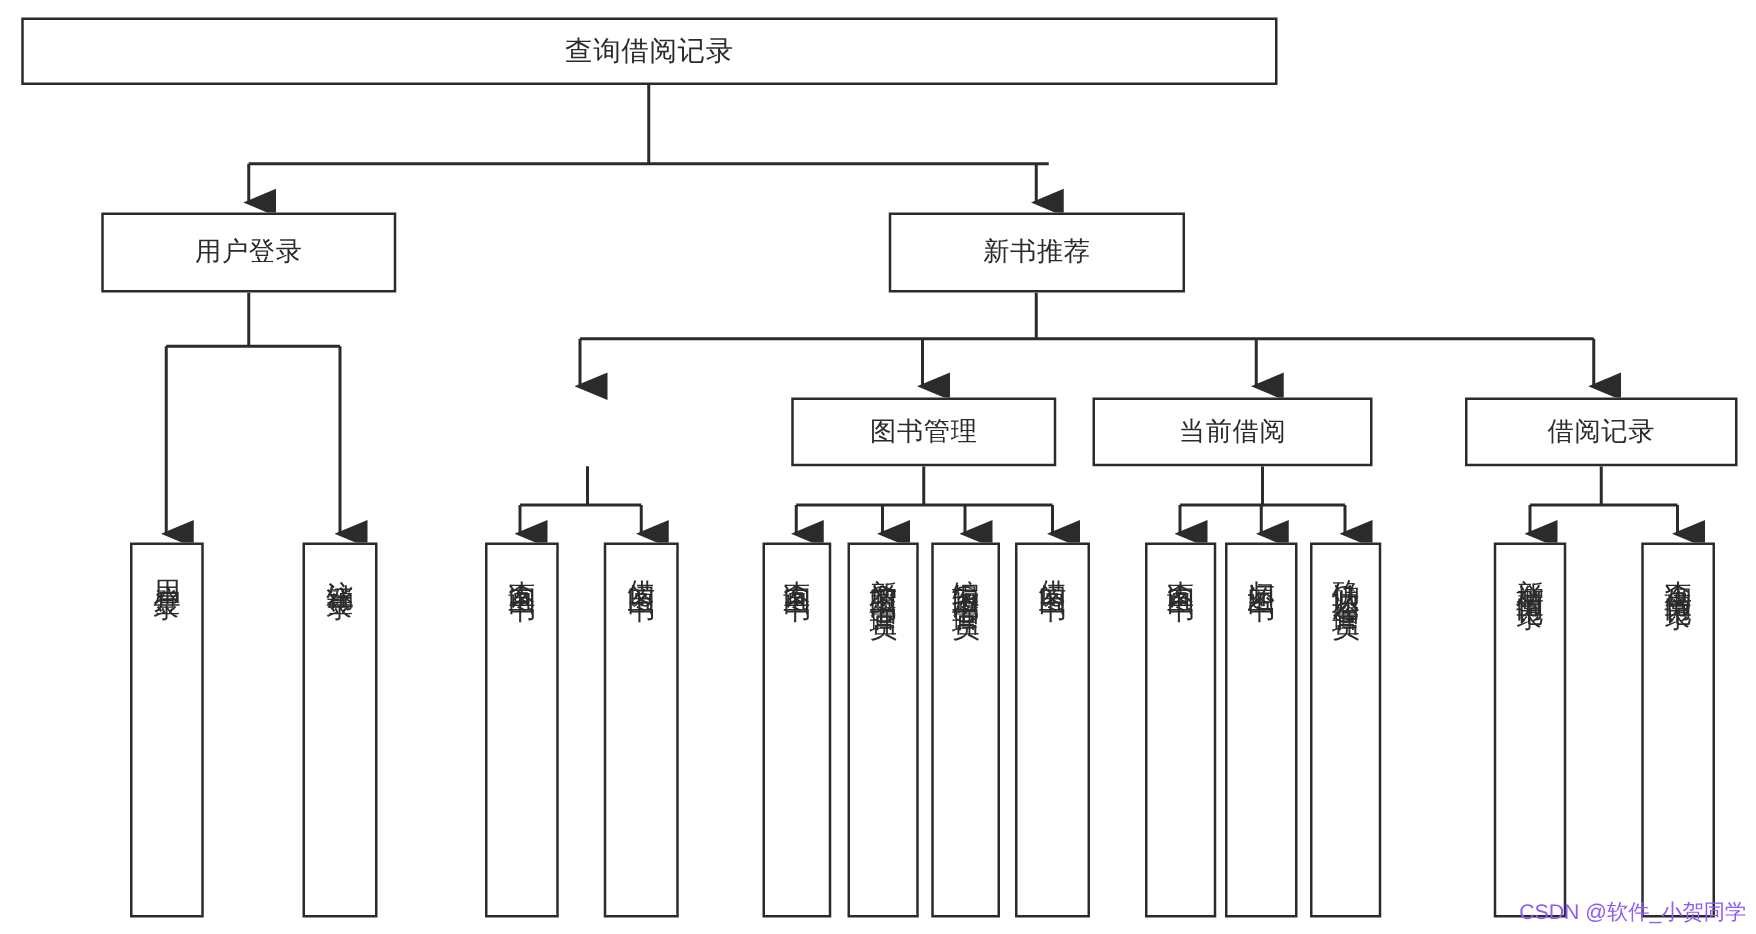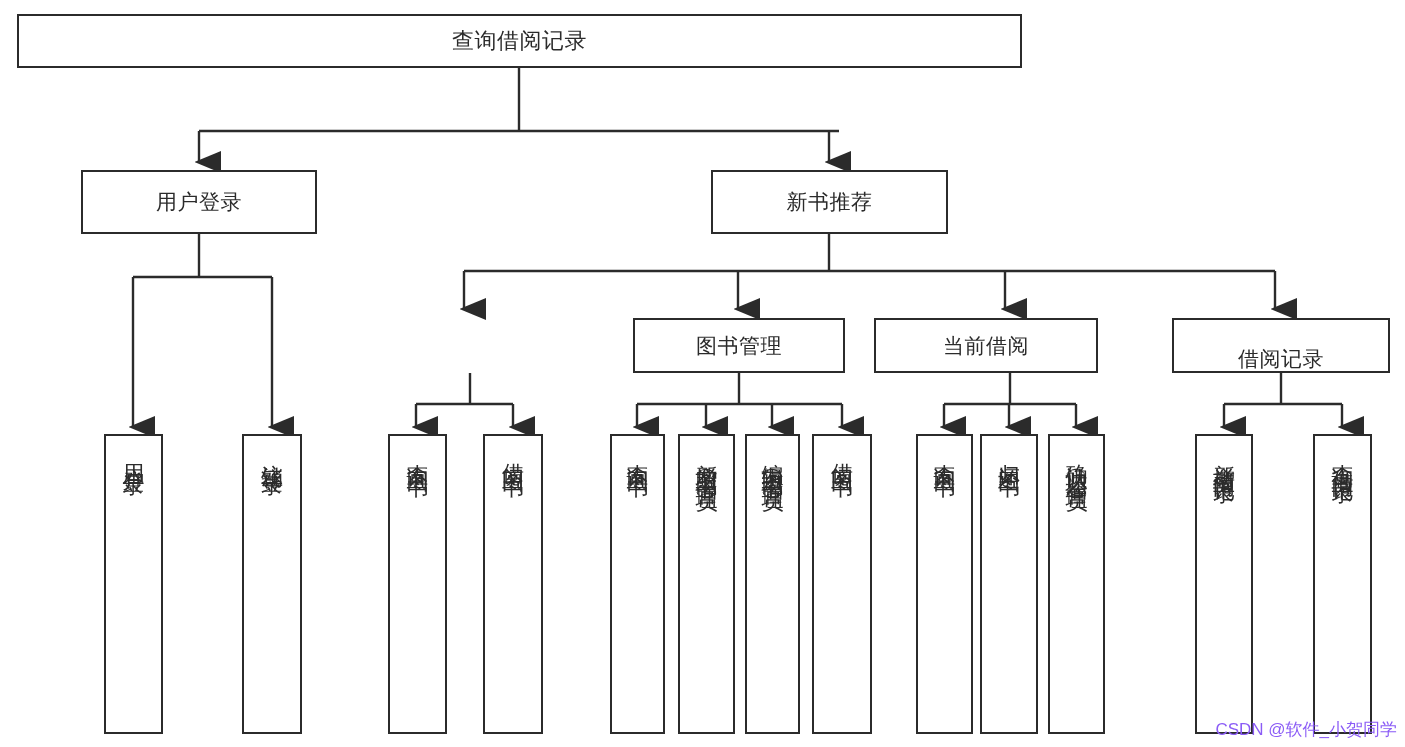--- a/index.html
+++ b/index.html
@@ -143,21 +143,21 @@
 
 
   <div class="node horiz" style="left:633px; top:318px; width:212px; height:55px;">
     <span class="lbl">图书管理</span>
   </div>
 
   <div class="node horiz" style="left:874px; top:318px; width:224px; height:55px;">
     <span class="lbl">当前借阅</span>
   </div>
 
-  <div class="node horiz" style="left:1172px; top:318px; width:218px; height:55px;align-items:flex-end;">
+  <div class="node horiz" style="left:1172px; top:318px; width:218px; height:55px;">
     <span class="lbl">借阅记录</span>
   </div>
 
   <div class="node vert" style="left:104px; top:434px; width:59px; height:300px;">
     <span class="lbl">用户登录</span>
   </div>
 
   <div class="node vert" style="left:242px; top:434px; width:60px; height:300px;">
     <span class="lbl">注销登录</span>
   </div>

